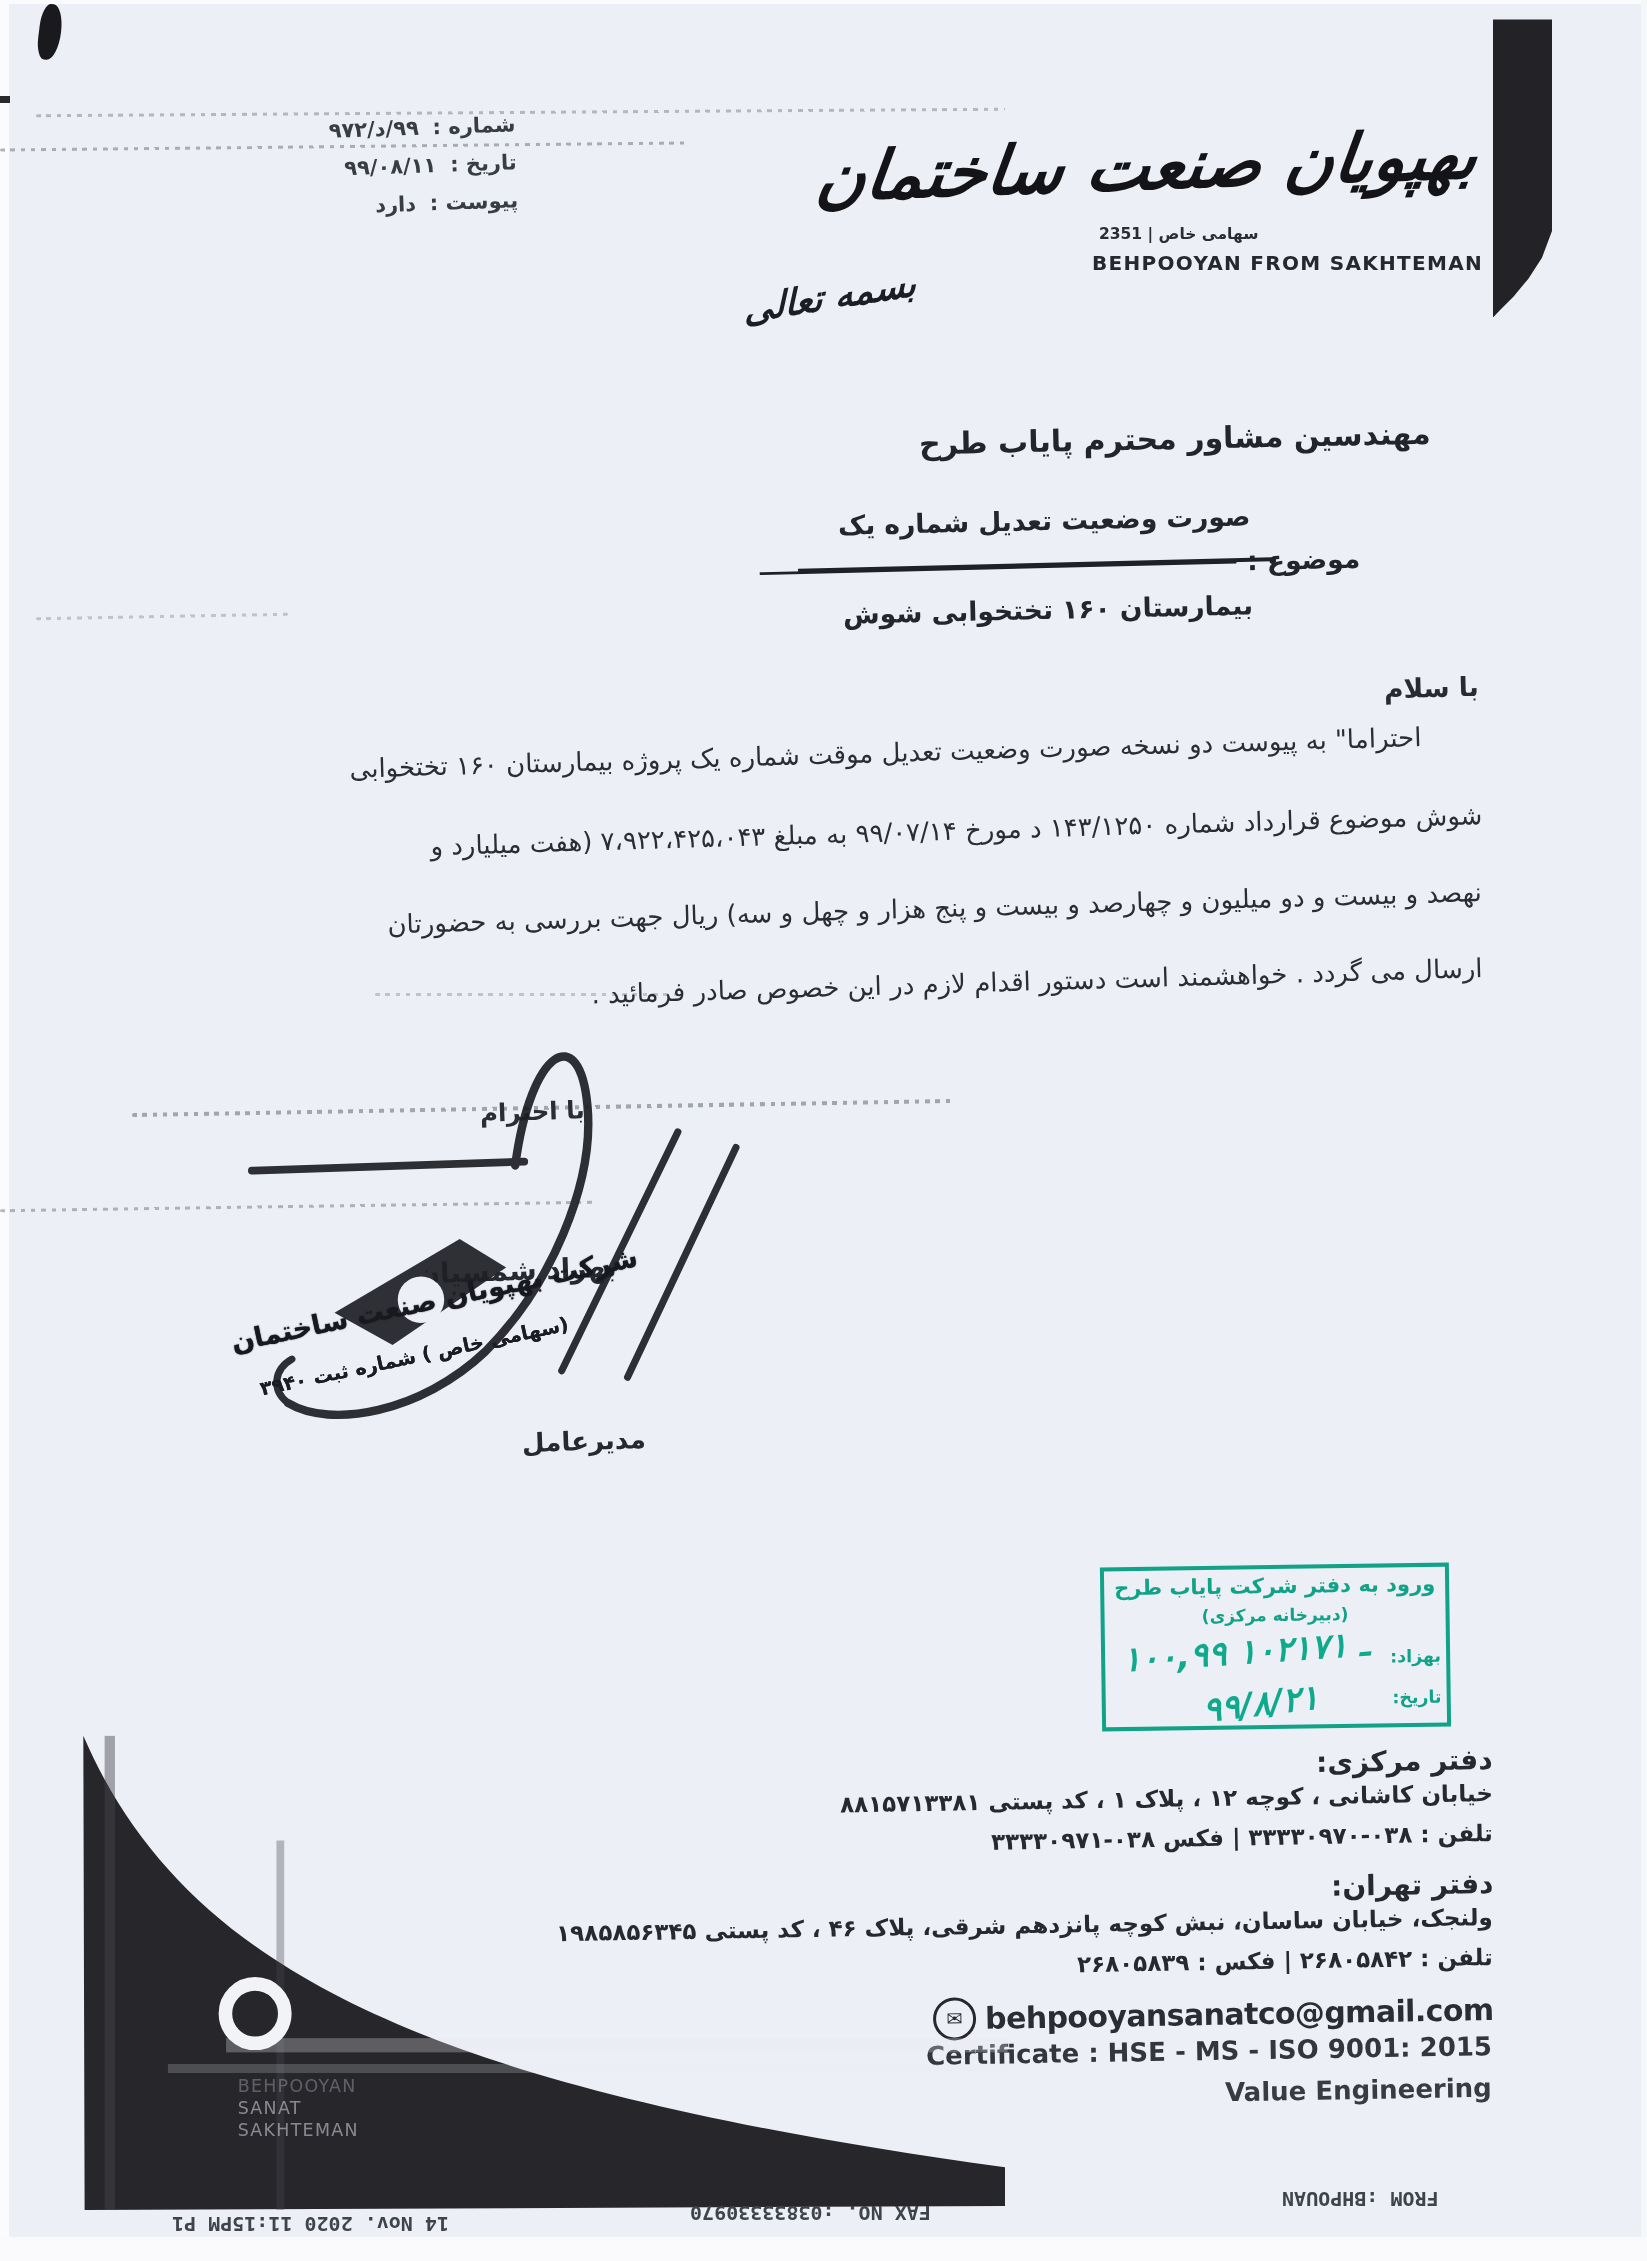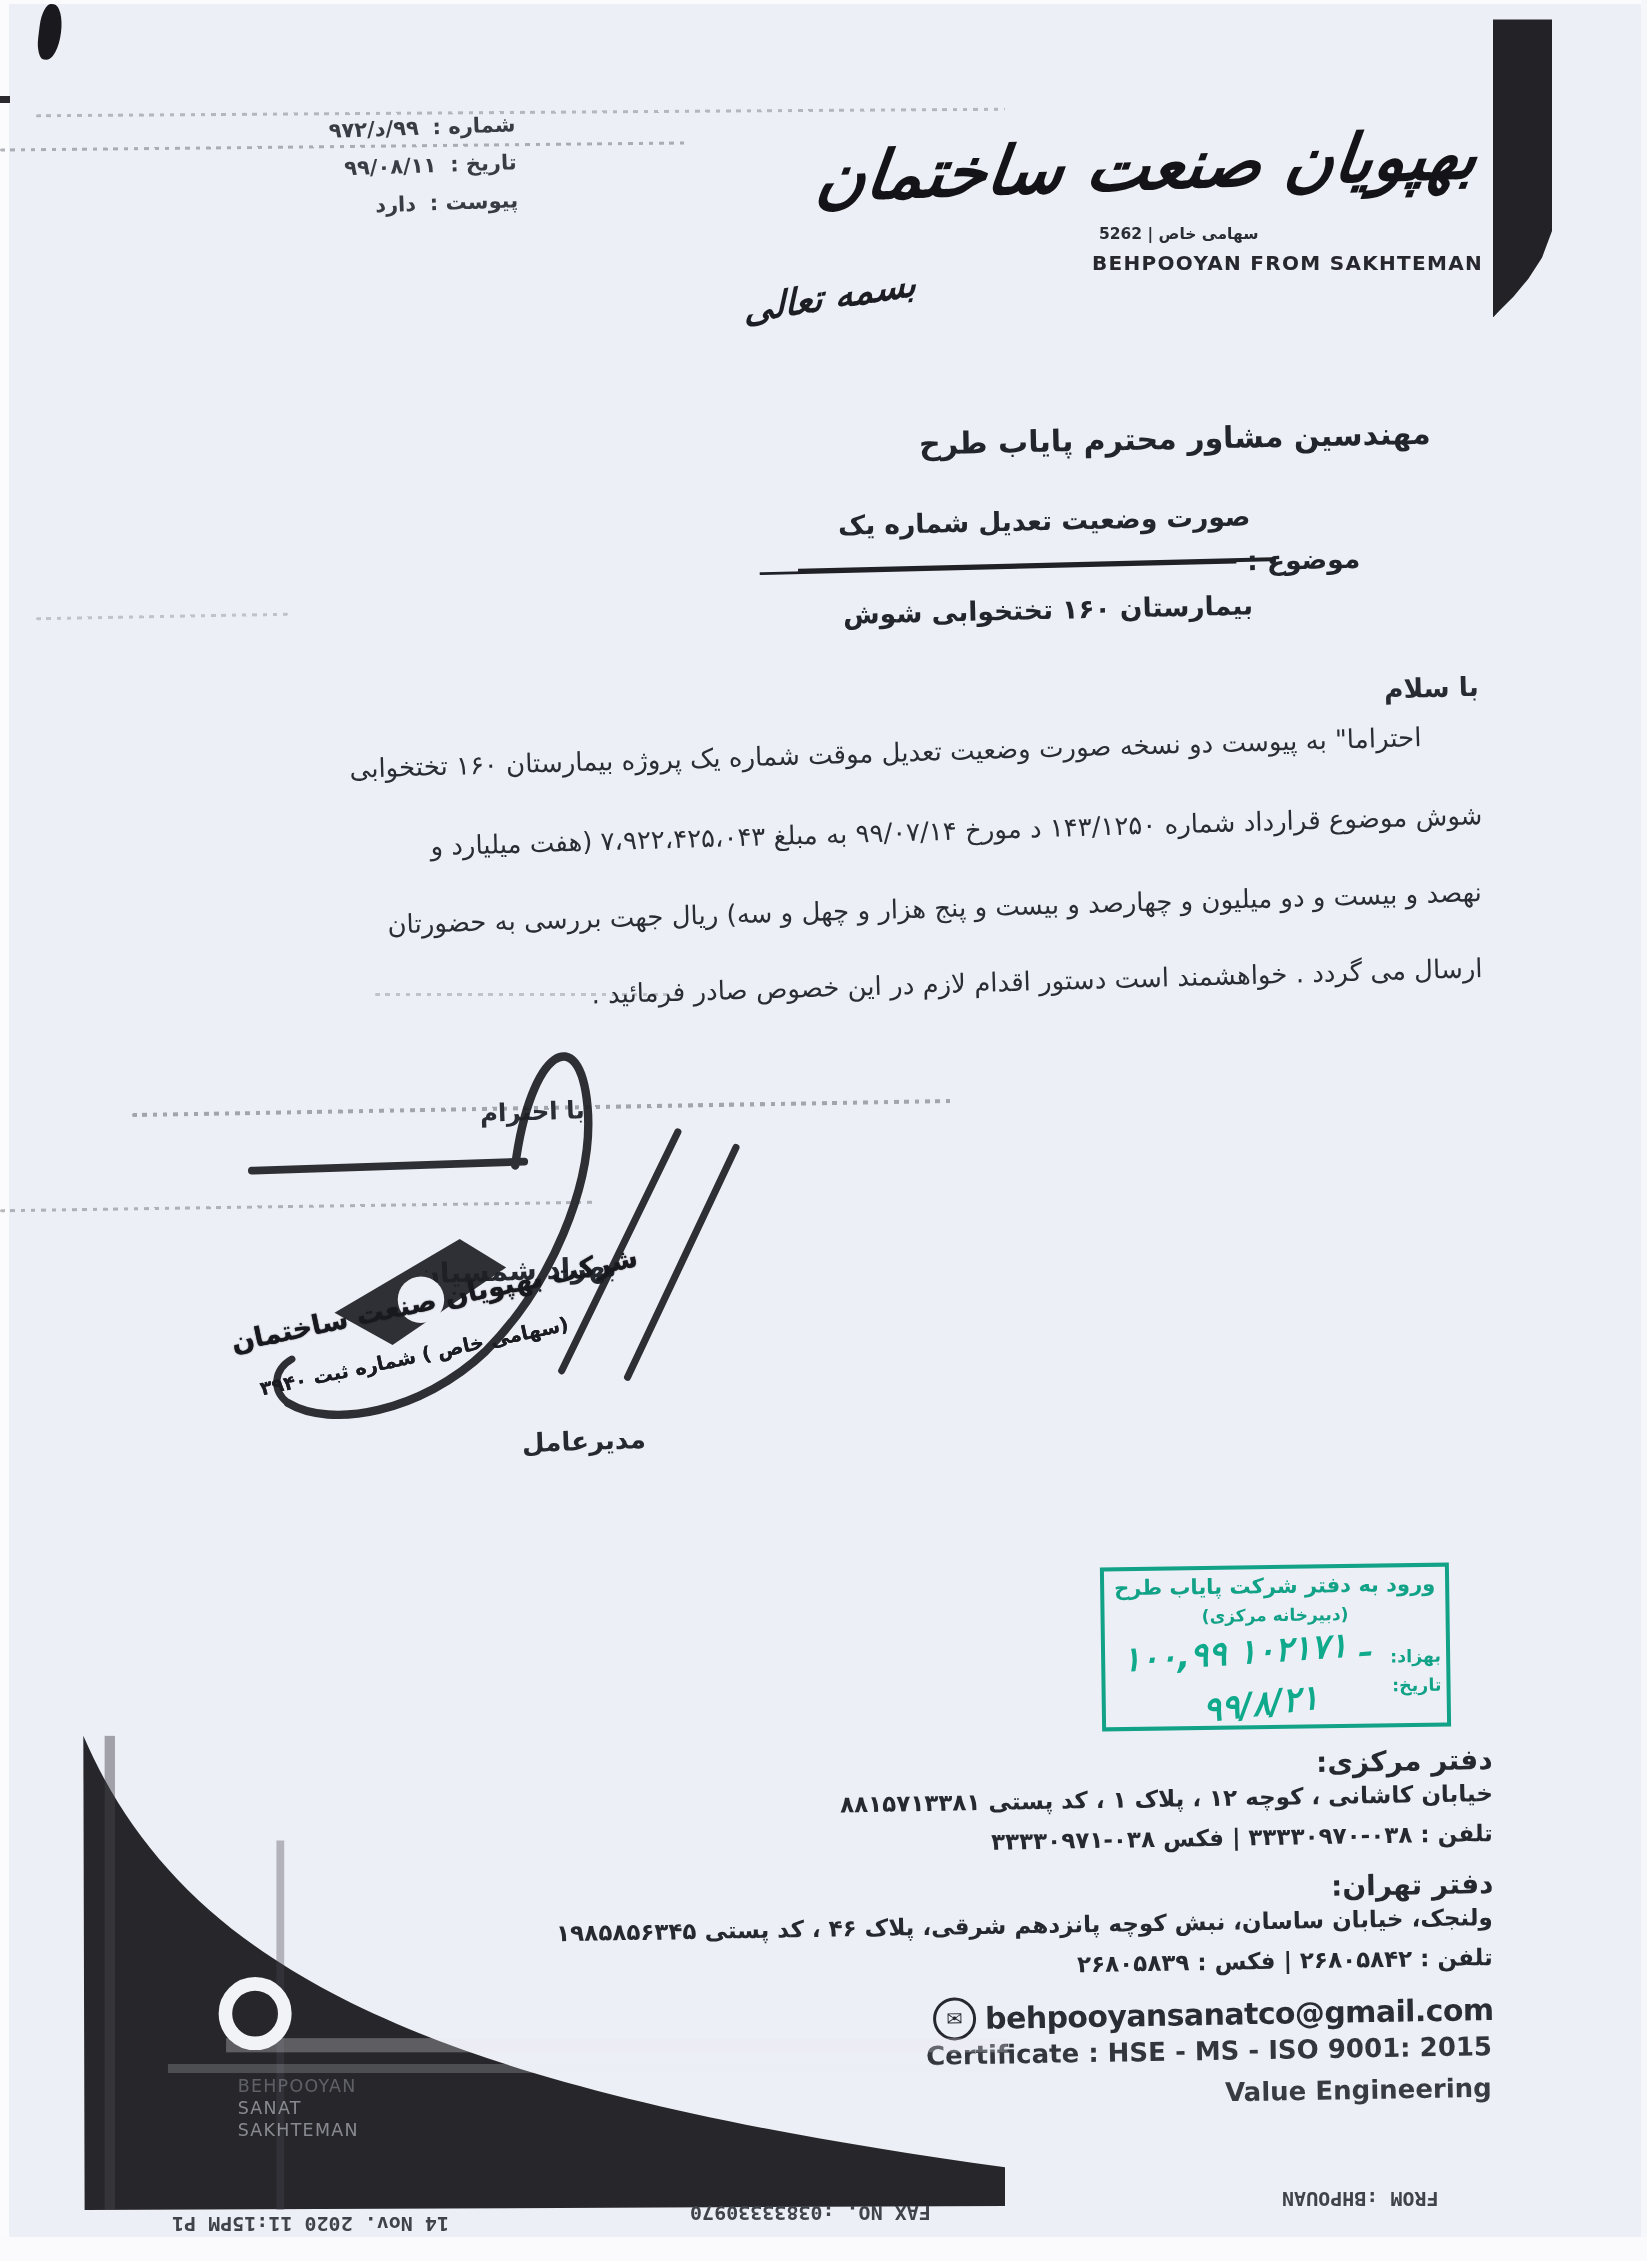--- a/index.html
+++ b/index.html
@@ -85,21 +85,21 @@
   
   .green-stamp{
     position:absolute;left:1101px;top:1565px;width:341px;height:156px;
     border:4.5px solid #12a287;transform:rotate(-.8deg);
     color:#12a287;
   }
   .gs-title{position:absolute;top:5.2px;left:0;width:100%;text-align:center;font-size:21px;font-weight:800;direction:rtl;}
   .gs-sub{position:absolute;top:36px;left:0;width:100%;text-align:center;font-size:17px;font-weight:700;direction:rtl;}
   .gs-lbl{position:absolute;right:5.2px;font-size:17.4px;font-weight:700;direction:rtl;}
   .gs-lbl.num{top:79px;}
-  .gs-lbl.date{top:108px;}
+  .gs-lbl.date{top:120px;}
   .gs-hand{position:absolute;font-style:italic;font-weight:600;color:#0fa98c;direction:ltr;}
   .gs-hand.num{left:17px;top:62px;font-size:34px;transform:rotate(-3deg);}
   .gs-hand.date{left:97px;top:114px;font-size:34px;transform:rotate(-6deg);}
 
   
   .f-line{position:absolute;right:154px;direction:rtl;color:#26292f;transform:rotate(-1deg);transform-origin:right center;}
   .f-title{font-size:28px;font-weight:800;}
   .f-text{font-size:23px;font-weight:600;}
   .ft1{top:1743px;} .fa1{top:1780px;} .fp1{top:1820px;}
   .ft2{top:1867px;} .fa2{top:1904px;} .fp2{top:1944px;}
@@ -145,21 +145,21 @@
       <span class="lbl">تاریخ :</span>
       <span>۹۹/۰۸/۱۱</span>
     </div>
     <div class="row">
       <span class="lbl">پیوست :</span>
       <span>دارد</span>
     </div>
   </div>
 
   <div class="logo-callig rtl">بهپویان صنعت ساختمان</div>
-  <div class="logo-sub">سهامی خاص | 5262</div>
+  <div class="logo-sub">سهامی خاص | 2351</div>
   <div class="logo-latin">BEHPOOYAN FROM SAKHTEMAN</div>
 
   <div class="besmele rtl">بسمه تعالی</div>
 
   <div class="abs addressee rtl">مهندسین مشاور محترم پایاب طرح</div>
   <div class="abs subject-label rtl">موضوع :</div>
   <div class="abs subject-line1 rtl">صورت وضعیت تعدیل شماره یک</div>
   <div class="subject-underline"></div>
   <div class="abs subject-line2 rtl">بیمارستان ۱۶۰ تختخوابی شوش</div>
 

